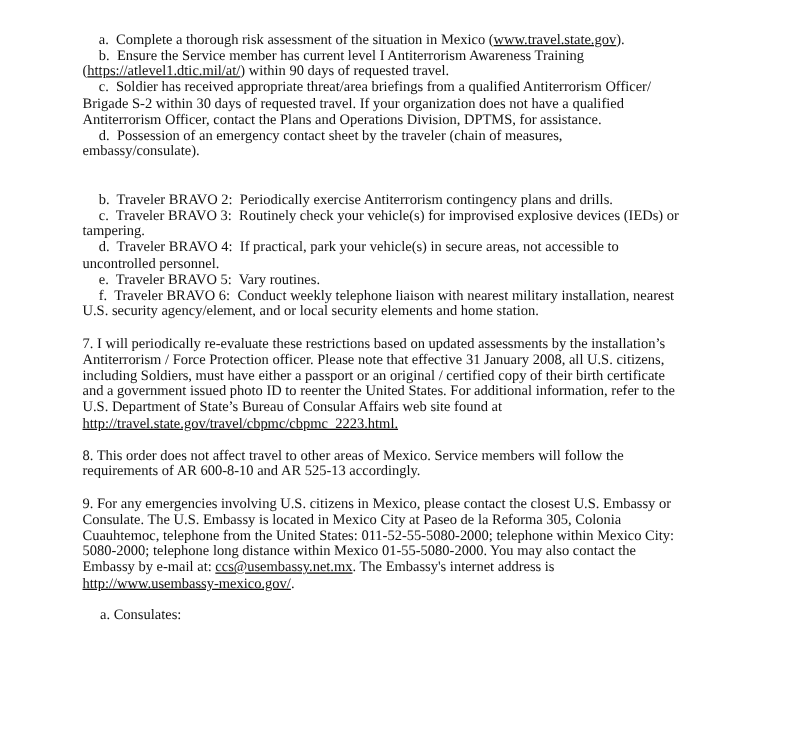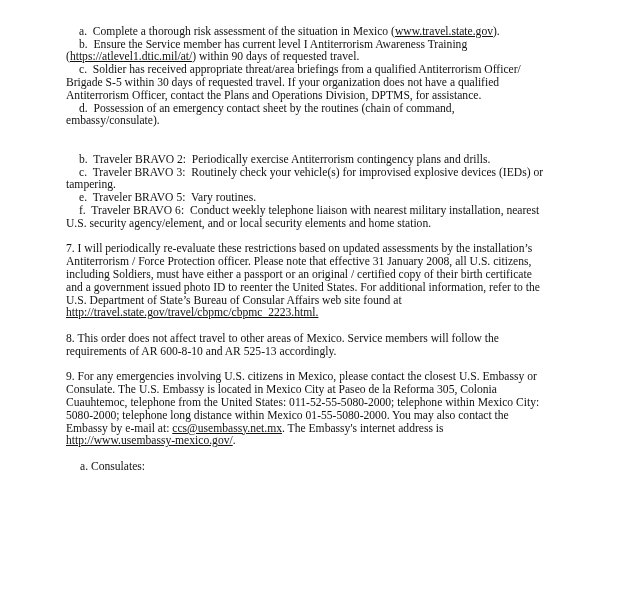--- a/index.html
+++ b/index.html
@@ -17,28 +17,29 @@
 </style>
 </head>
 <body>
 
 <div class="page">
 
   <div class="gap"></div>
 
   <p class="ind"><span>a.</span>&nbsp; <span>Complete a thorough risk assessment of the situation in Mexico (</span><a>www.travel.state.gov</a><span>).</span></p>
   <p class="ind"><span>b.</span>&nbsp; <span>Ensure the Service member has current level I Antiterrorism Awareness Training (</span><a>https://atlevel1.dtic.mil/at/</a><span>) within 90 days of requested travel.</span></p>
-  <p class="ind"><span>c.</span>&nbsp; <span>Soldier has received appropriate threat/area briefings from a qualified Antiterrorism Officer/ Brigade S-5 within 30 days of requested travel.  If your organization does not have a qualified Antiterrorism Officer, contact the Plans and Operations Division, DPTMS, for assistance.</span></p>
-  <p class="ind"><span>d.</span>&nbsp; <span>Possession of an emergency contact sheet by the routines (chain of command, embassy/consulate).</span></p>
+  <p class="ind"><span>c.</span>&nbsp; <span>Soldier has received appropriate threat/area briefings from a qualified Antiterrorism Officer/ Brigade S-2 within 30 days of requested travel.  If your organization does not have a qualified Antiterrorism Officer, contact the Plans and Operations Division, DPTMS, for assistance.</span></p>
+  <p class="ind"><span>d.</span>&nbsp; <span>Possession of an emergency contact sheet by the traveler (chain of measures, embassy/consulate).</span></p>
   <div class="gap"></div>
 
   <div class="gap"></div>
 
   <p class="ind"><span>b.</span>&nbsp; <span>Traveler BRAVO 2:</span>&nbsp; <span>Periodically exercise Antiterrorism contingency plans and drills.</span></p>
   <p class="ind"><span>c.</span>&nbsp; <span>Traveler BRAVO 3:</span>&nbsp; <span>Routinely check your vehicle(s) for improvised explosive devices (IEDs) or tampering.</span></p>
+  <p class="ind"><span>d.</span>&nbsp; <span>Traveler BRAVO 4:</span>&nbsp; <span>If practical, park your vehicle(s) in secure areas, not accessible to uncontrolled personnel.</span></p>
   <p class="ind"><span>e.</span>&nbsp; <span>Traveler BRAVO 5:</span>&nbsp; <span>Vary routines.</span></p>
   <p class="ind"><span>f.</span>&nbsp; <span>Traveler BRAVO 6:</span>&nbsp; <span>Conduct weekly telephone liaison with nearest military installation, nearest U.S. security agency/element, and or local security elements and home station.</span></p>
   <div class="gap"></div>
 
   <p><span>7.  I will periodically re-evaluate these restrictions based on updated assessments by the installation’s Antiterrorism / Force Protection officer.  Please note that effective 31 January 2008, all U.S. citizens, including Soldiers, must have either a passport or an original / certified copy of their birth certificate and a government issued photo ID to reenter the United States.  For additional information, refer to the U.S. Department of State’s Bureau of Consular Affairs web site found at </span><a>http://travel.state.gov/travel/cbpmc/cbpmc_2223.html.</a></p>
   <div class="gap"></div>
 
   <p>8.  This order does not affect travel to other areas of Mexico.  Service members will follow the requirements of AR 600-8-10 and AR 525-13 accordingly.</p>
   <div class="gap"></div>
 

